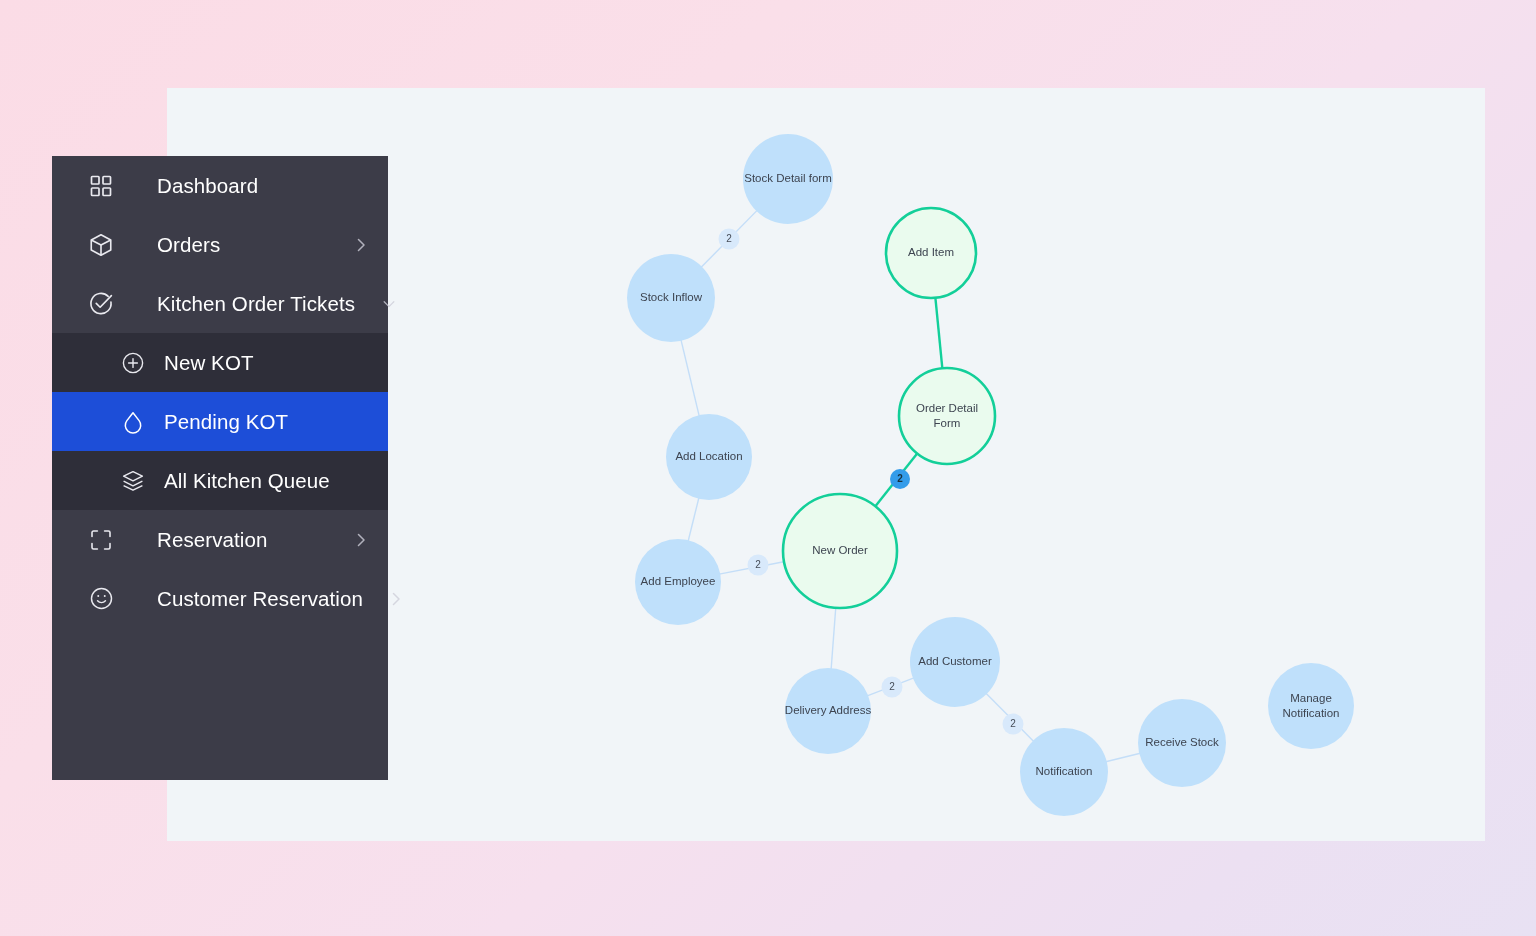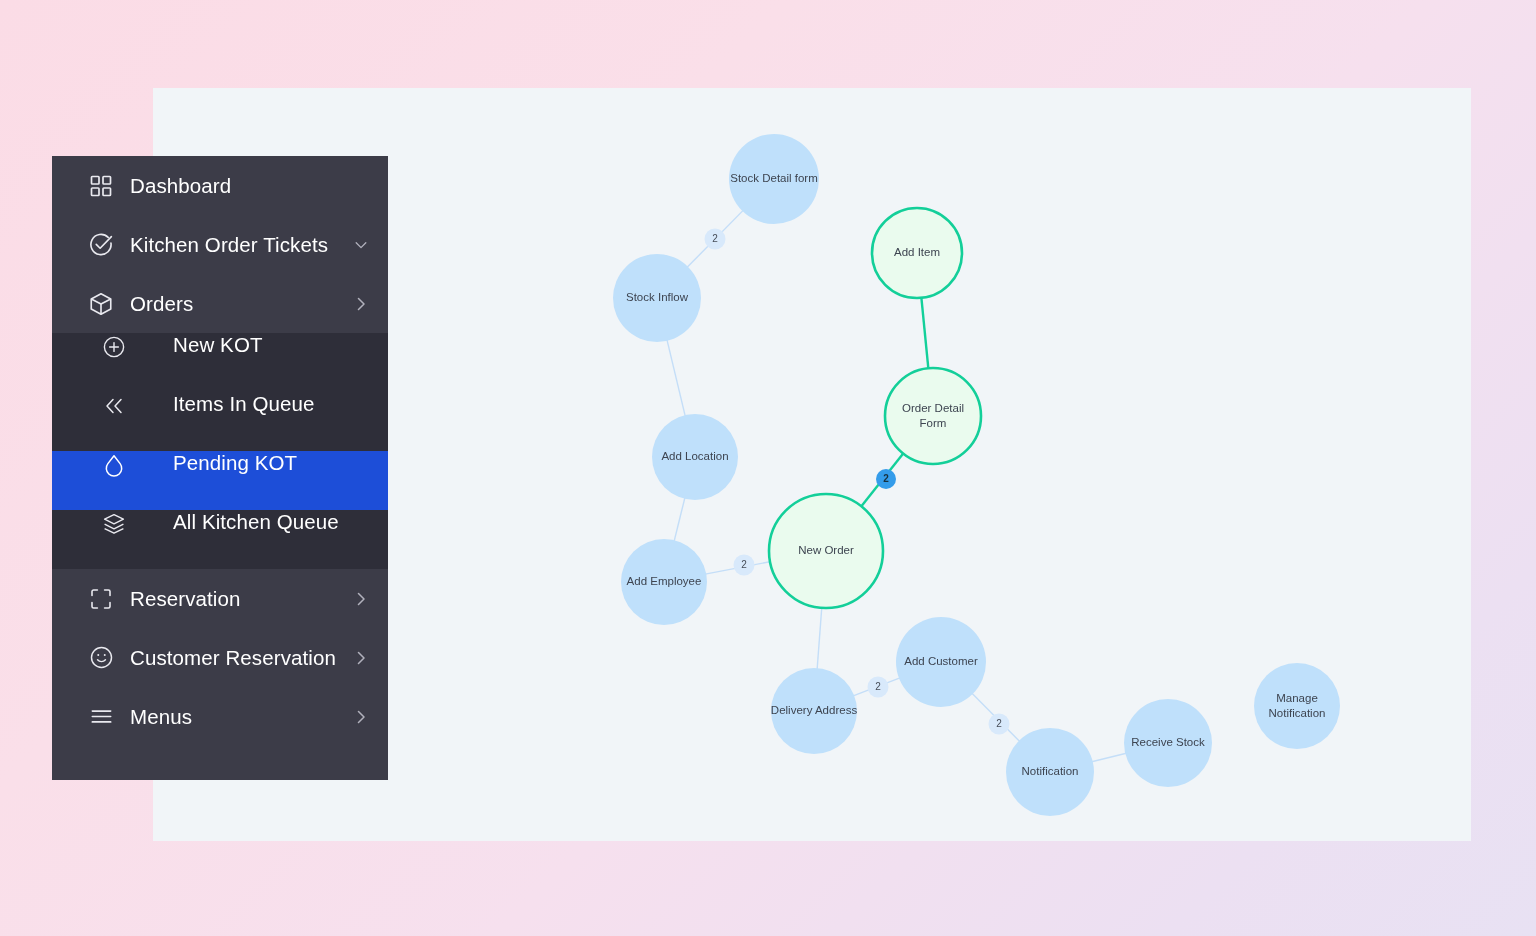--- a/index.html
+++ b/index.html
@@ -10,21 +10,21 @@
     font-family: "Liberation Sans", sans-serif;
   }
   body {
     background: linear-gradient(135deg, #fbdce6 0%, #fadfe9 32%, #f6e0ee 58%, #ece0f2 85%, #e8e1f3 100%);
     position: relative;
   }
 
   
   #canvas-card {
     position: absolute;
-    left: 153px; top: 88px;
+    left: 167px; top: 88px;
     width: 1318px; height: 753px;
     background: #f1f5f8;
   }
 
   #graph-svg { position: absolute; left: 0; top: 0; width: 1318px; height: 753px; }
 
   
   .node-label {
     font-family: "Liberation Sans", sans-serif;
     fill: #3d4450;
@@ -49,20 +49,21 @@
     color: #ffffff;
   }
   .nav-item {
     display: flex;
     align-items: center;
     height: 59px;
     padding-left: 34px;
     padding-right: 20px;
     cursor: pointer;
     position: relative;
+    gap: 27px;
   }
   .nav-item .ico {
     width: 30px; height: 30px;
     display: flex; align-items: center; justify-content: center;
     flex: 0 0 30px;
     margin-right: 14px;
   }
   .nav-item .lbl {
     font-size: 20.5px;
     letter-spacing: 0.1px;
@@ -71,25 +72,24 @@
   }
   .nav-item .chev {
     margin-left: auto;
     width: 14px; height: 14px;
     display: flex; align-items: center; justify-content: center;
     opacity: .8;
   }
   .submenu { background: #2e2e39; }
   .sub-item {
     display: flex;
-    align-items: flex-start;
+    align-items: center;
     height: 59px;
-    padding-left: 48px;
+    padding-left: 67px;
     cursor: pointer;
-    gap: 28px;
   }
   .sub-item .ico {
     width: 28px; height: 28px;
     display: flex; align-items: center; justify-content: center;
     flex: 0 0 28px;
     margin-right: 17px;
   }
   .sub-item .lbl {
     font-size: 20.5px;
     letter-spacing: 0.1px;
@@ -200,70 +200,61 @@
         <rect x="14" y="2.5" width="7.5" height="7.5" rx="0.8"></rect>
         <rect x="2.5" y="14" width="7.5" height="7.5" rx="0.8"></rect>
         <rect x="14" y="14" width="7.5" height="7.5" rx="0.8"></rect>
       </svg>
     </span>
     <span class="lbl">Dashboard</span>
   </div>
 
   <div class="nav-item">
     <span class="ico">
+      <svg class="is" width="26" height="26" viewBox="0 0 24 24" fill="none" stroke="#e9e9ef" stroke-width="1.5" stroke-linejoin="round">
+        <path d="M12 2.6 21 7.3v9.4L12 21.4 3 16.7V7.3z"></path>
+        <path d="M3 7.3 12 12l9-4.7"></path>
+        <path d="M12 12v9.4"></path>
+      </svg>
+    </span>
+    <span class="lbl">Orders</span>
+    <span class="chev">
+      <svg class="is" width="12" height="16" viewBox="0 0 12 16" fill="none" stroke="#cfcfda" stroke-width="1.5" stroke-linecap="round" stroke-linejoin="round">
+        <path d="M3.5 2.5 9 8l-5.5 5.5"></path>
+      </svg>
+    </span>
+  </div>
+
+  <div class="nav-item">
+    <span class="ico">
       <svg class="is" width="26" height="26" viewBox="0 0 24 24" fill="none" stroke="#e9e9ef" stroke-width="1.5" stroke-linecap="round" stroke-linejoin="round">
         <path d="M21.2 10.2A9.3 9.3 0 1 1 18.6 5"></path>
         <path d="M7.6 11.4 11.2 15 21.6 4.3"></path>
       </svg>
     </span>
     <span class="lbl">Kitchen Order Tickets</span>
     <span class="chev">
       <svg class="is" width="16" height="12" viewBox="0 0 16 12" fill="none" stroke="#cfcfda" stroke-width="1.5" stroke-linecap="round" stroke-linejoin="round">
         <path d="M2.5 3.5 8 9l5.5-5.5"></path>
-      </svg>
-    </span>
-  </div>
-
-  <div class="nav-item">
-    <span class="ico">
-      <svg class="is" width="26" height="26" viewBox="0 0 24 24" fill="none" stroke="#e9e9ef" stroke-width="1.5" stroke-linejoin="round">
-        <path d="M12 2.6 21 7.3v9.4L12 21.4 3 16.7V7.3z"></path>
-        <path d="M3 7.3 12 12l9-4.7"></path>
-        <path d="M12 12v9.4"></path>
-      </svg>
-    </span>
-    <span class="lbl">Orders</span>
-    <span class="chev">
-      <svg class="is" width="12" height="16" viewBox="0 0 12 16" fill="none" stroke="#cfcfda" stroke-width="1.5" stroke-linecap="round" stroke-linejoin="round">
-        <path d="M3.5 2.5 9 8l-5.5 5.5"></path>
       </svg>
     </span>
   </div>
 
   <div class="submenu">
 
     <div class="sub-item">
       <span class="ico">
         <svg class="is" width="24" height="24" viewBox="0 0 24 24" fill="none" stroke="#e9e9ef" stroke-width="1.4" stroke-linecap="round">
           <circle cx="12" cy="12" r="9.6"></circle>
           <path d="M12 7.6v8.8M7.6 12h8.8"></path>
         </svg>
       </span>
       <span class="lbl">New KOT</span>
     </div>
 
-    <div class="sub-item">
-      <span class="ico">
-        <svg class="is" width="24" height="24" viewBox="0 0 24 24" fill="none" stroke="#e9e9ef" stroke-width="1.5" stroke-linecap="round" stroke-linejoin="round">
-          <path d="M11 5.5 5 12l6 6.5"></path>
-          <path d="M19 5.5 13 12l6 6.5"></path>
-        </svg>
-      </span>
-      <span class="lbl">Items In Queue</span>
-    </div>
 
     <div class="sub-item active">
       <span class="ico">
         <svg class="is" width="24" height="24" viewBox="0 0 24 24" fill="none" stroke="#ffffff" stroke-width="1.5" stroke-linejoin="round">
           <path d="M12 2.8 5.9 10.6a7.7 7.7 0 1 0 12.2 0z"></path>
         </svg>
       </span>
       <span class="lbl">Pending KOT</span>
     </div>
 
@@ -306,27 +297,14 @@
       </svg>
     </span>
     <span class="lbl">Customer Reservation</span>
     <span class="chev">
       <svg class="is" width="12" height="16" viewBox="0 0 12 16" fill="none" stroke="#cfcfda" stroke-width="1.5" stroke-linecap="round" stroke-linejoin="round">
         <path d="M3.5 2.5 9 8l-5.5 5.5"></path>
       </svg>
     </span>
   </div>
 
-  <div class="nav-item">
-    <span class="ico">
-      <svg class="is" width="25" height="25" viewBox="0 0 24 24" fill="none" stroke="#e9e9ef" stroke-width="1.6" stroke-linecap="round">
-        <path d="M3.2 6.8h17.6M3.2 12h17.6M3.2 17.2h17.6"></path>
-      </svg>
-    </span>
-    <span class="lbl">Menus</span>
-    <span class="chev">
-      <svg class="is" width="12" height="16" viewBox="0 0 12 16" fill="none" stroke="#cfcfda" stroke-width="1.5" stroke-linecap="round" stroke-linejoin="round">
-        <path d="M3.5 2.5 9 8l-5.5 5.5"></path>
-      </svg>
-    </span>
-  </div>
 
 </nav>
 
 </body></html>

